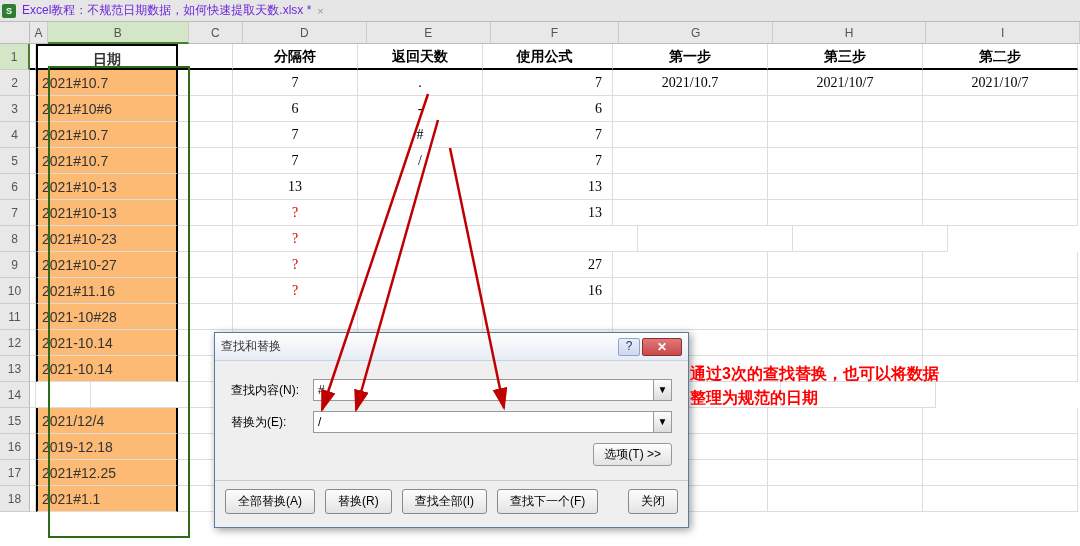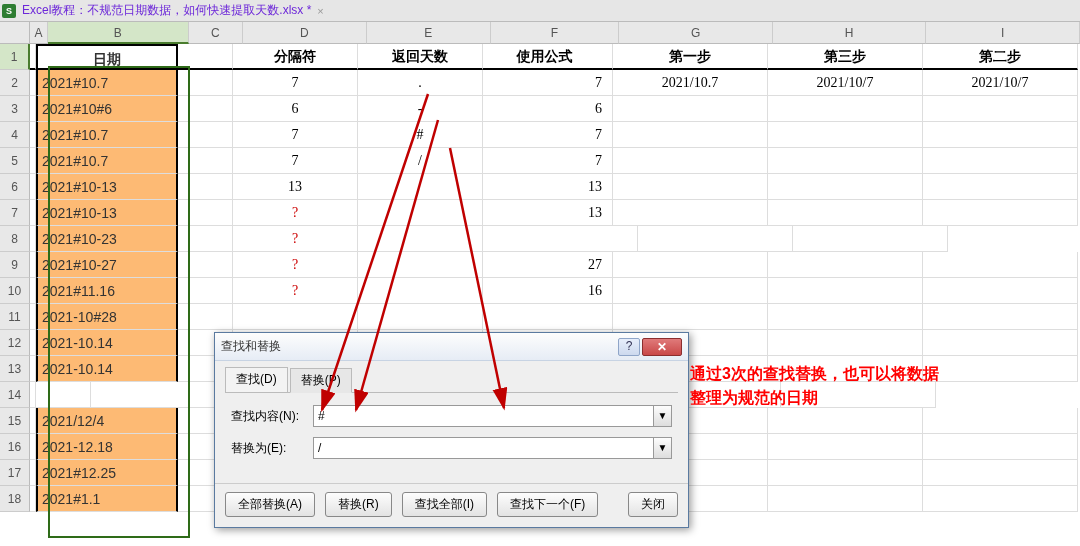--- a/index.html
+++ b/index.html
@@ -256,21 +256,21 @@
         <div class="cell wC"></div>
         <div class="cell wD cD"></div>
         <div class="cell wE cE"></div>
         <div class="cell wF cF"></div>
         <div class="cell wG cG"></div>
         <div class="cell wH cH"></div>
         <div class="cell wI cI"></div>
       </div>
       <div class="row">
         <div class="cell wA"></div>
-        <div class="cell wB cB">2021-12.18</div>
+        <div class="cell wB cB">2019-12.18</div>
         <div class="cell wC"></div>
         <div class="cell wD cD"></div>
         <div class="cell wE cE"></div>
         <div class="cell wF cF"></div>
         <div class="cell wG cG"></div>
         <div class="cell wH cH"></div>
         <div class="cell wI cI"></div>
       </div>
       <div class="row">
         <div class="cell wA"></div>
@@ -299,38 +299,37 @@
 </div>
 
 <div class="dialog">
   <div class="dlg-title">
     <span>查找和替换</span>
     <span class="spacer"></span>
     <span class="help-btn">?</span>
     <span class="close-btn">✕</span>
   </div>
   <div class="dlg-body">
-    <div class="dlg-tabs">
-      <div class="dlg-tab">查找(D)</div>
-      <div class="dlg-tab active">替换(P)</div>
-    </div>
     <div class="dlg-inner">
       <div class="form-row">
         <label>查找内容(N):</label>
         <div class="combo">
           <input type="text" value="#" style="">
           <div class="dd">▼</div>
         </div>
       </div>
       <div class="form-row">
         <label>替换为(E):</label>
         <div class="combo">
           <input type="text" value="/" style="">
           <div class="dd">▼</div>
         </div>
+      </div>
+      <div class="opts-row">
+        <span class="opts-btn">选项(T) &gt;&gt;</span>
       </div>
     </div>
   </div>
   <div class="btn-row">
     <span class="dbtn">全部替换(A)</span>
     <span class="dbtn">替换(R)</span>
     <span class="dbtn">查找全部(I)</span>
     <span class="dbtn">查找下一个(F)</span>
     <span class="gap"></span>
     <span class="dbtn">关闭</span>

